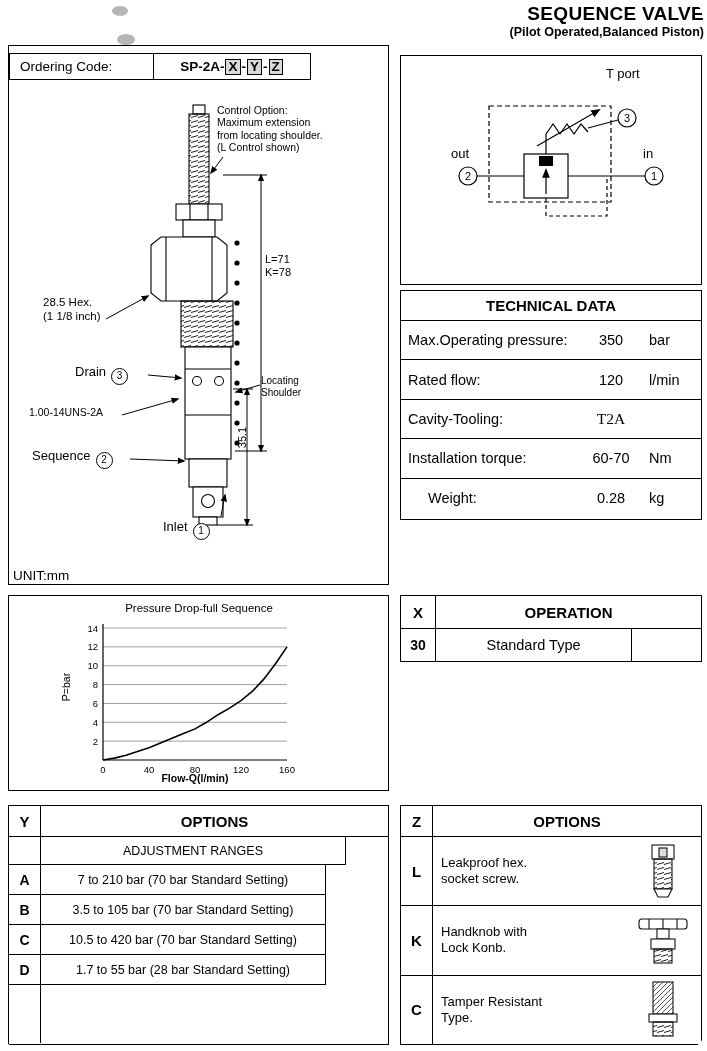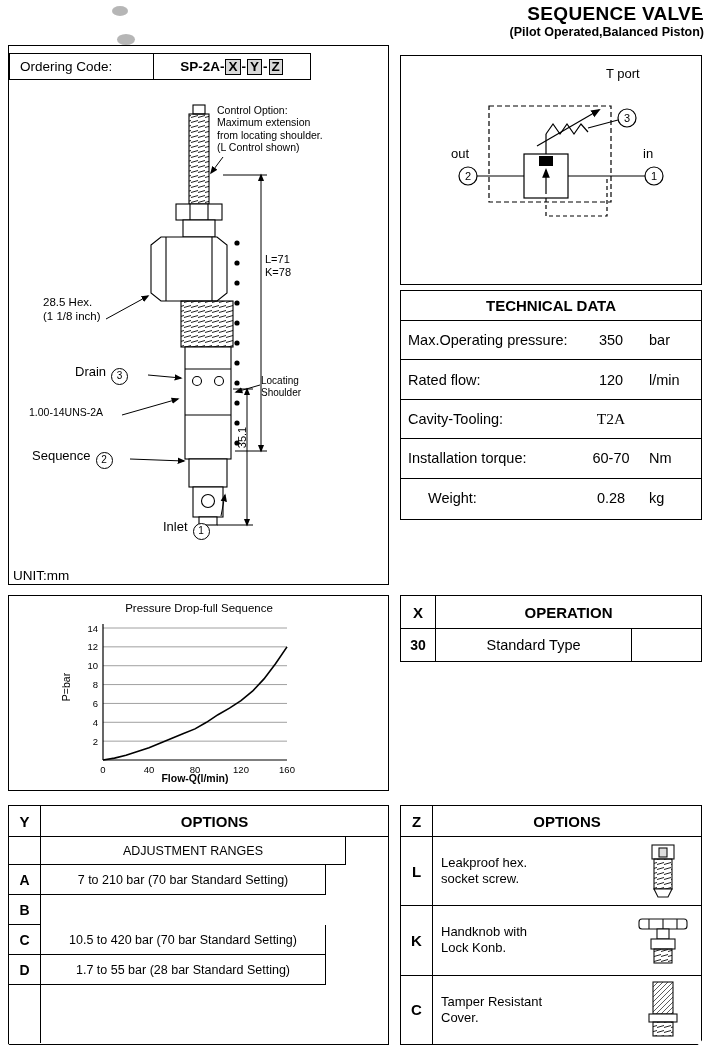--- a/index.html
+++ b/index.html
@@ -304,20 +304,21 @@
     <div class="sp-sub-row">
       <div class="sp-cell-l"></div>
       <div class="sp-sub-cell">ADJUSTMENT RANGES</div>
     </div>
     <div class="sp-row">
       <div class="sp-cell-l">A</div>
       <div class="sp-text">7 to 210 bar (70 bar Standard Setting)</div>
     </div>
     <div class="sp-row">
       <div class="sp-cell-l">B</div>
+      <div class="sp-text">3.5 to 105 bar (70 bar Standard Setting)</div>
     </div>
     <div class="sp-row">
       <div class="sp-cell-l">C</div>
       <div class="sp-text">10.5 to 420 bar (70 bar Standard Setting)</div>
     </div>
     <div class="sp-row">
       <div class="sp-cell-l">D</div>
       <div class="sp-text">1.7 to 55 bar (28 bar Standard Setting)</div>
     </div>
     <div class="sp-tail"></div>
@@ -357,21 +358,21 @@
             <rect x="24" y="16" width="12" height="10"></rect>
             <rect x="18" y="26" width="24" height="10"></rect>
             <rect x="21" y="36" width="18" height="14" fill="url(#pat-thread)"></rect>
           </g>
         </svg>
       </div>
     </div>
     <div class="opt-row last">
       <div class="opt-letter">C</div>
       <div class="opt-text pre">Tamper Resistant
-Cover.</div>
+Type.</div>
       <div class="opt-icon">
         <svg width="54" height="62" viewBox="0 0 54 62">
           <g stroke="#111" stroke-width="1.1" fill="#fff">
             <rect x="17" y="3" width="20" height="32" fill="url(#pat-hatch)"></rect>
             <rect x="13" y="35" width="28" height="8"></rect>
             <rect x="17" y="43" width="20" height="14" fill="url(#pat-thread)"></rect>
           </g>
         </svg>
       </div>
     </div>

